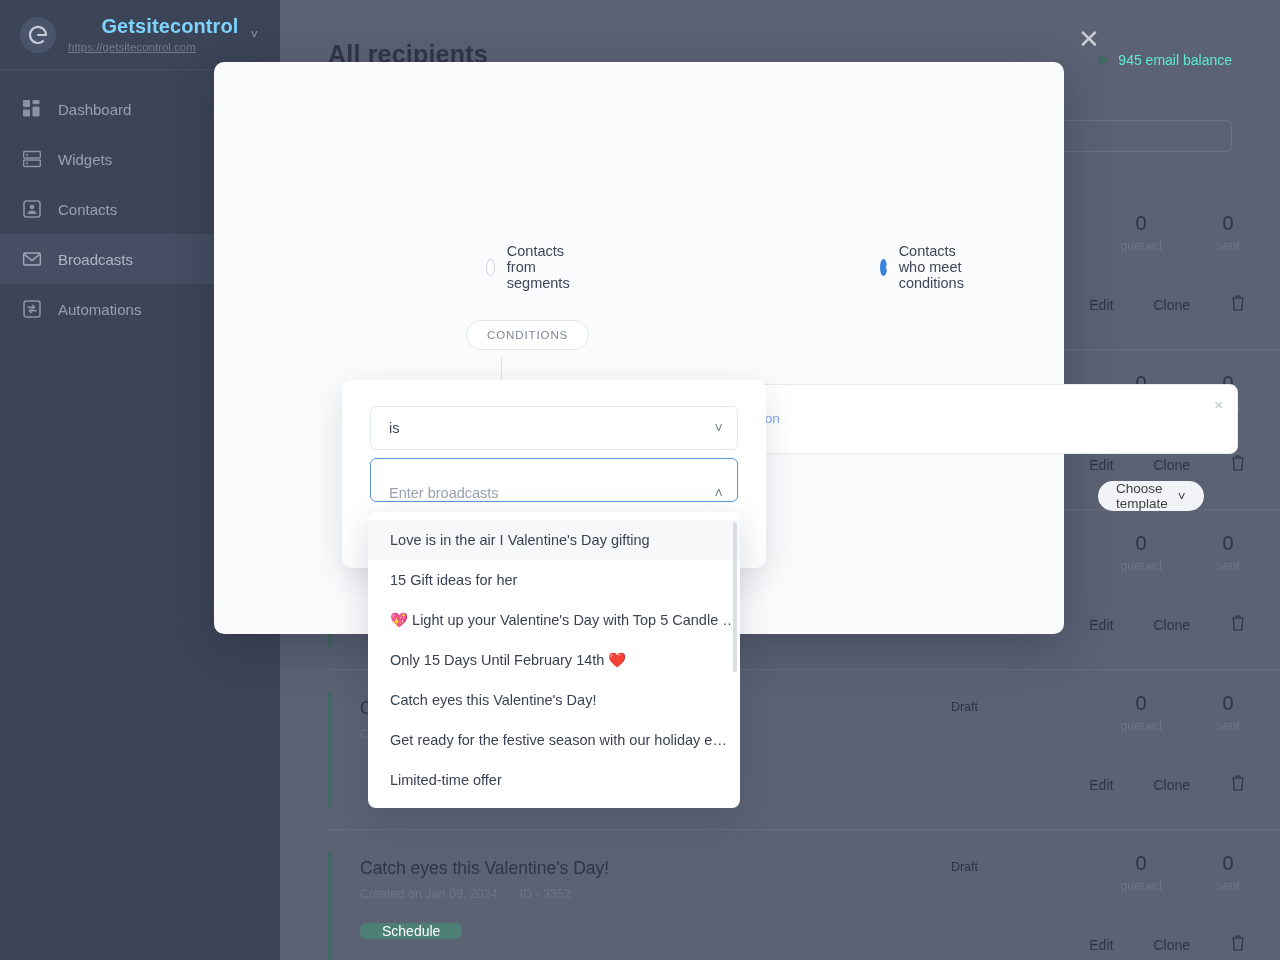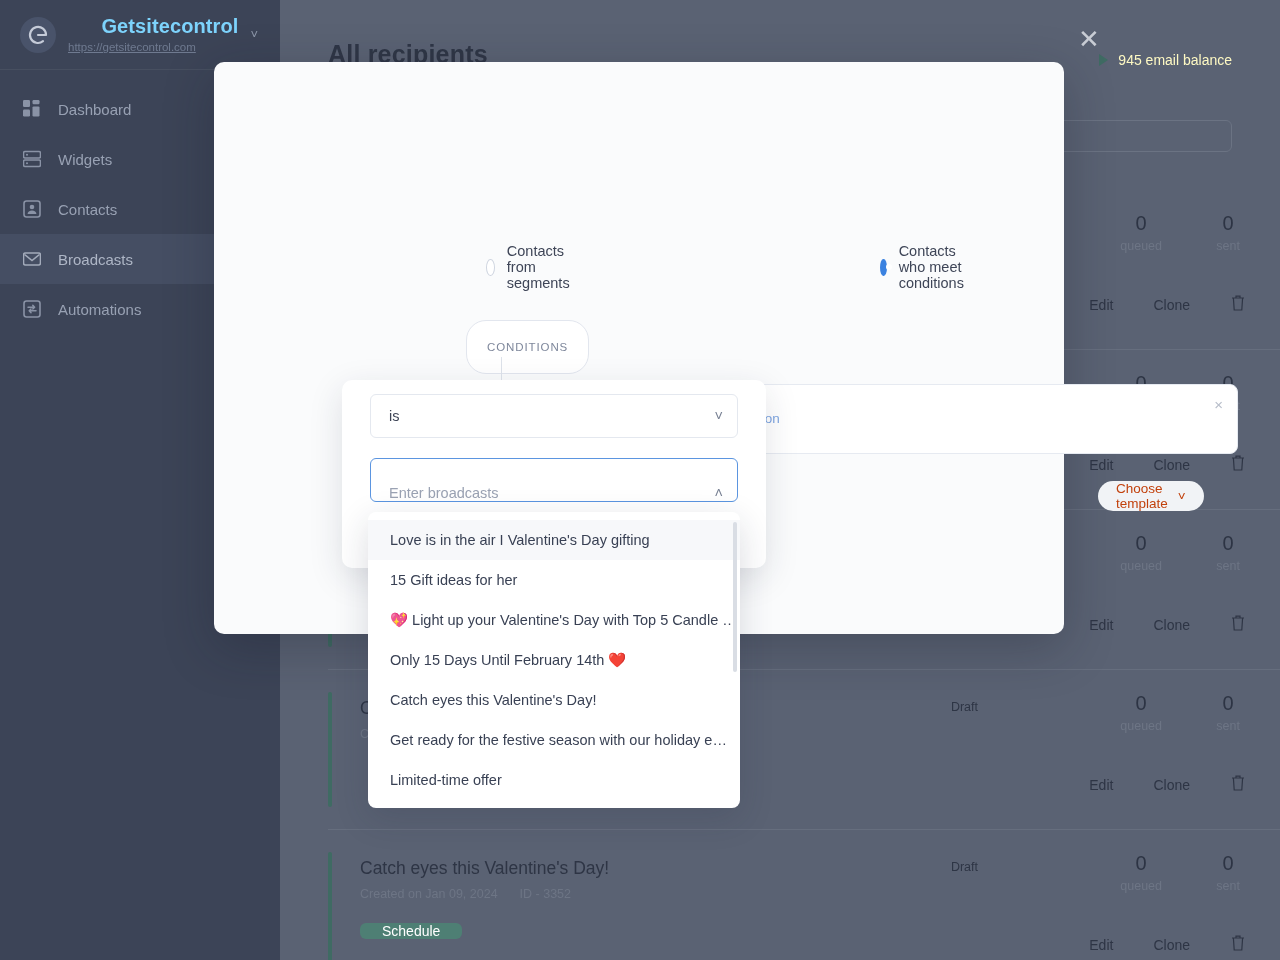--- a/index.html
+++ b/index.html
@@ -48,21 +48,21 @@
   .content {
     position: absolute; left: 280px; top: 0; right: 0; bottom: 0;
     background: #5a6273;
     padding: 0;
   }
   .content-inner { padding: 40px 48px 0 48px; }
   .page-title { color: #2f3646; font-size: 25px; font-weight: 700; letter-spacing: .2px;}
   .bal-row {
     position: absolute; right: 48px; top: 52px;
     display: flex; align-items: center; gap: 10px;
-    color: #fef9c3; font-size: 14px;
+    color: #5eead4; font-size: 14px;
   }
   .bal-tri { width: 0;height:0;border-left: 9px solid #3f6b63; border-top:6px solid transparent;border-bottom:6px solid transparent;}
   .search-box {
     position: absolute; right: 48px; top: 120px; width: 182px; height: 32px;
     border: 1px solid #6b7383; border-radius: 6px;
   }
   .close-x {
     position: absolute; right: 176px; top: 28px; width: 26px; height: 26px;
     color: #c8ccd4; font-size: 26px; line-height: 22px; font-weight: 300;
   }
@@ -108,21 +108,21 @@
   }
   .radios { position:absolute; left: 272px; top: 181px; }
   .radio-row { position:absolute; display:flex; align-items:center; gap: 12px; font-size: 14.5px; color:#3e4557; }
   .radio-row.r1 { left: 0; top: 0; }
   .radio-row.r2 { left: 394px; top: 0; }
   .rdot { width: 17px; height: 17px; border-radius:50%; border:1.5px solid #cfd5e0; background:#fff;}
   .rdot.on { border: none; background:#3b82e0; position:relative;}
   .rdot.on:after{content:"";position:absolute;left:5.5px;top:5.5px;width:6px;height:6px;border-radius:50%;background:#fff;}
 
   .cond-pill {
-    position:absolute; left: 252px; top: 258px; padding: 20px 20px;
+    position:absolute; left: 252px; top: 258px; padding: 8px 20px;
     border: 1px solid #e2e6ee; border-radius: 20px; background:#fff;
     font-size: 11.5px; letter-spacing: .9px; color:#7e879b;
   }
   .tree {
     position:absolute; left: 287px; top: 295px; width: 46px; height: 140px;
     border-left: 1px solid #dde2ea;
   }
   .tree:after{
     content:""; position:absolute; left:0; top: 62px; width: 46px; height:1px; background:#dde2ea;
   }
@@ -144,21 +144,21 @@
   }
   .chip .x { color:#aab2c1; font-size:13px; font-weight:400;}
   .add-cond { position:absolute; left: 146px; top: 26px; color:#7ea5e0; font-size: 13.5px;}
 
   .popover {
     position:absolute; left: 342px; top: 380px; width: 424px; height: 188px;
     background:#fff; border-radius: 10px;
     box-shadow: 0 10px 34px rgba(30,38,60,0.13);
   }
   .sel {
-    position:absolute; left: 28px; top: 14px; width: 368px; height: 44px;
+    position:absolute; left: 28px; top: 26px; width: 368px; height: 44px;
     border:1px solid #e4e8ef; border-radius:6px; background:#fff;
     display:flex; align-items:center; padding: 0 14px 0 18px;
     font-size: 14.5px; color:#3d4456;
   }
   .sel .cv { margin-left:auto; color:#767f92; }
   .sel.focus { border-color:#5b95e0; }
   .sel .ph { color:#9aa2b3; }
   .sel-wrap2 { position:absolute; left: 28px; top: 78px; align-items: flex-end; }
 
   .dd {
@@ -186,21 +186,21 @@
     position:absolute; left: 252px; top: 554px; width: 74px; height: 40px;
     background:#7ccfa5; color:#fff; border-radius:6px;
     display:flex;align-items:center;justify-content:center; font-size:14.5px;
   }
   .btn-cancel {
     position:absolute; left: 352px; top: 566px; font-size:14.5px; color:#3e4557;
   }
   .choose-tpl {
     position:absolute; left: 884px; top: 419px; height: 30px;
     background:#f1f3f6; border-radius:16px; padding: 0 18px;
-    display:flex;align-items:center;gap:10px; font-size:13.5px; color:#c2410c;
+    display:flex;align-items:center;gap:10px; font-size:13.5px; color:#404040;
   }
 </style>
 </head>
 <body>
 
 <div id="app">
 
   <div id="backdrop">
 
     <div class="sidebar">

